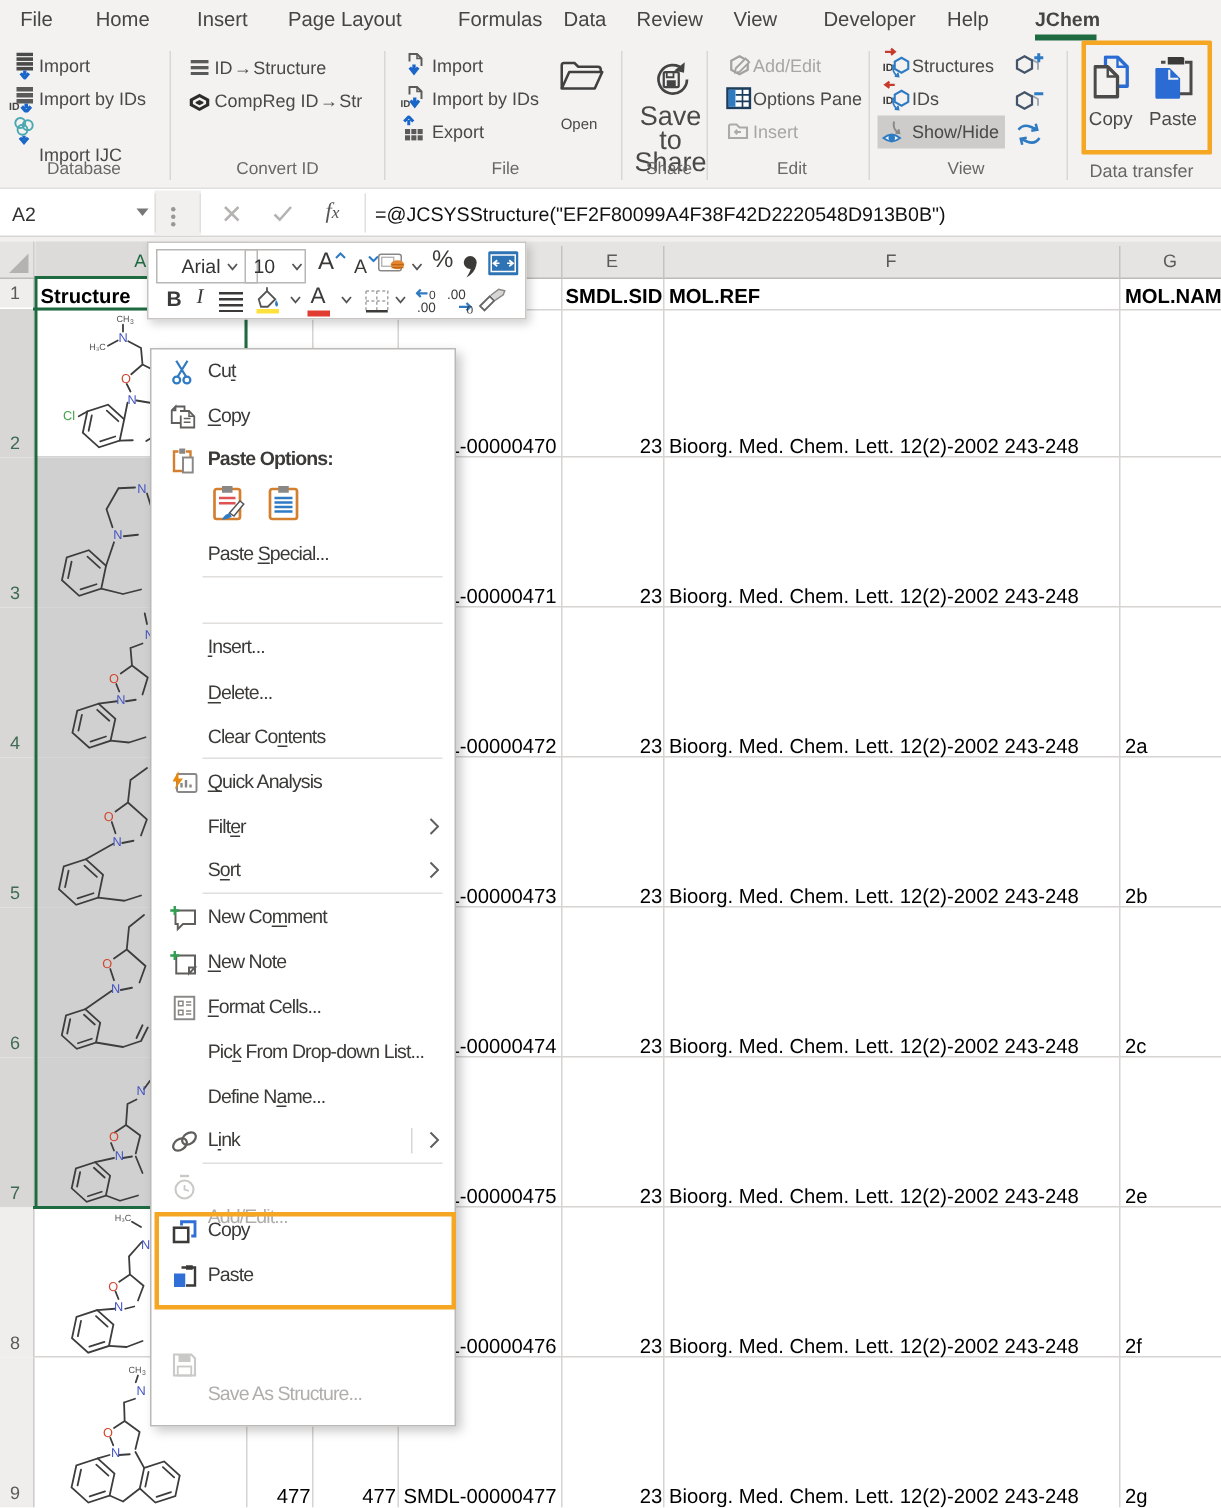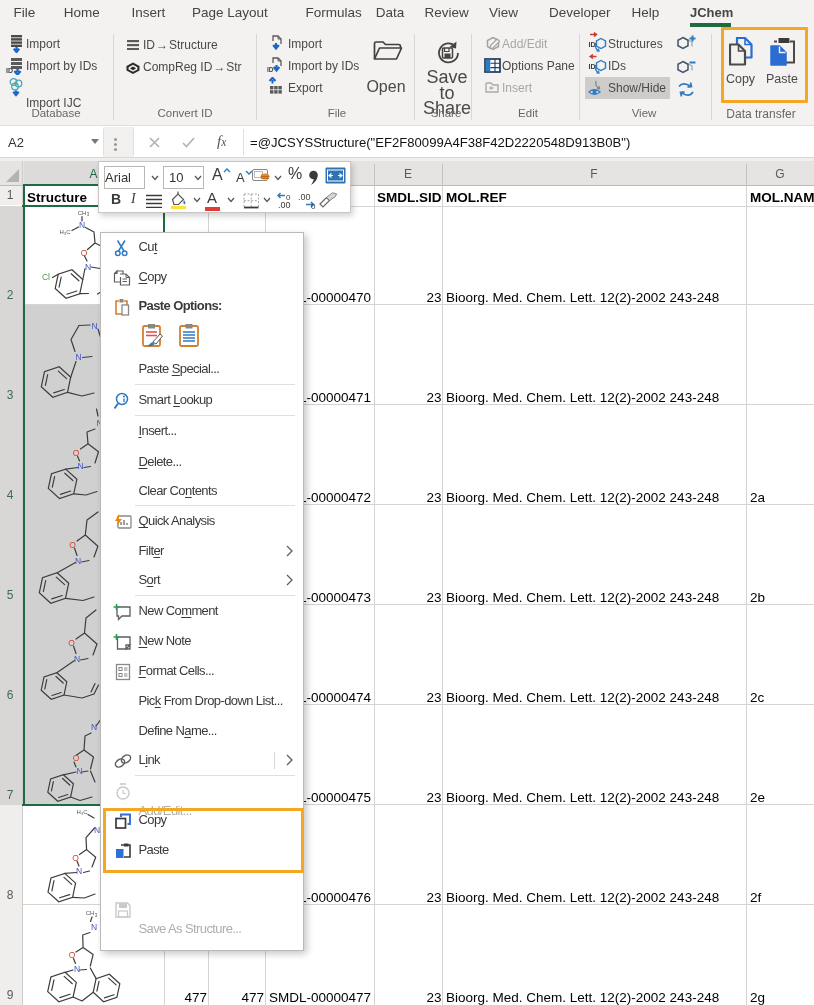--- a/index.html
+++ b/index.html
@@ -7,21 +7,21 @@
 body { font-family:"Liberation Sans", sans-serif; background:#fff; position:relative; }
 .ab { position:absolute; }
 
 #ribbon { left:0; top:0; width:814px; height:126px; background:#f3f2f1; border-bottom:1px solid #e1dfdd; }
 .tab { position:absolute; top:5px; height:18px; font-size:13.5px; color:#454545; white-space:nowrap; }
 #jchem-ul { position:absolute; left:690px; top:23px; width:41px; height:3.5px; background:#1e6b41; }
 .ritem { position:absolute; font-size:12px; color:#494949; white-space:nowrap; height:16px; line-height:16px; }
 .ritem.dis { color:#a8a6a4; }
 .glabel { position:absolute; top:107px; font-size:11.5px; color:#696765; text-align:center; }
 .gsep { position:absolute; top:34px; height:86px; width:1px; background:#d9d7d5; }
-.bigbtn { position:absolute; font-size:16px; color:#494949; text-align:center; }
+.bigbtn { position:absolute; font-size:10px; color:#494949; text-align:center; }
 
 #fbar { left:0; top:127px; width:814px; height:31px; background:#fff; border-bottom:1px solid #d8d6d4; }
 
 #grid { left:0; top:158px; width:814px; height:847px; background:#fff; }
 #colband { position:absolute; left:0; top:3px; width:814px; height:25px; background:#e5e4e2; border-bottom:1px solid #bdbbb9; }
 .collet { position:absolute; top:6px; font-size:12px; color:#5c5a58; text-align:center; }
 .rowhdr { position:absolute; left:0; width:23px; background:#efeeed; border-right:1px solid #cfcdcb; font-size:12px; color:#5c5a58; }
 .rowhdr span { position:absolute; left:0; right:2px; bottom:3px; text-align:center; }
 .rowhdr.sel { background:#d8d7d6; }
 .rowhdr.sel span { color:#3f6b52; }
@@ -419,21 +419,21 @@
       <path d="M84.6 73.1 L92.1 79.9 M90.0 89.7 L80.4 92.9 M72.9 86.1 L75.0 76.3" stroke="#3d3d3d" stroke-width="1.2" fill="none" stroke-linecap="round"></path>
       <path d="M66.5 16.5 L68.0 12.0 M66.0 27.5 L58.7 30.0 M58.7 30.0 L59.1 42.4 M59.1 42.4 L52.0 47.0 M49.5 53.5 L51.5 58.5 M55.5 65.0 L62.5 64.5 M59.1 42.4 L69.1 49.6 M69.1 49.6 L66.3 61.0 M49.0 65.0 L41.1 67.3 M49.1 92.0 L58.0 96.0 M58.0 96.0 L69.2 87.3 M66.3 63.0 L72.1 73.6" stroke="#3d3d3d" stroke-width="1.2" fill="none" stroke-linecap="round"></path>
       <text x="66" y="10" font-size="6" fill="#555" text-anchor="middle">CH</text>
       <text x="72" y="11.5" font-size="4.5" fill="#555" text-anchor="middle">3</text>
       <text x="70" y="25" font-size="8.5" fill="#4455c4" text-anchor="middle">N</text>
       <text x="48" y="53" font-size="8.5" fill="#d4442c" text-anchor="middle">O</text>
       <text x="53" y="66.5" font-size="8.5" fill="#4455c4" text-anchor="middle">N</text>
     </svg>
 </div>
 <div id="minitb" class="ab">
-  <div class="ab" style="left:5px;top:4px;width:41px;height:23px;border:1px solid #b9b7b5;font-size:13px;color:#333;line-height:21px;padding-left:0">Arial</div>
+  <div class="ab" style="left:5px;top:4px;width:68px;height:23px;border:1px solid #b9b7b5;font-size:13px;color:#333;line-height:21px;padding-left:16px">Arial</div>
   <svg class="ab" style="left:52px;top:13px" width="8" height="6">
       <path d="M1 1 L4 4.5 L7 1" stroke="#555" stroke-width="1.2" fill="none"></path>
     </svg>
   <div class="ab" style="left:64px;top:4px;width:41px;height:23px;border:1px solid #b9b7b5;font-size:13px;color:#333;line-height:21px;padding-left:5px">10</div>
   <svg class="ab" style="left:95px;top:13px" width="8" height="6">
       <path d="M1 1 L4 4.5 L7 1" stroke="#555" stroke-width="1.2" fill="none"></path>
     </svg>
   <div class="ab" style="left:113px;top:4px;font-size:16px;color:#3b3a39">A</div>
   <svg class="ab" style="left:124px;top:6px" width="8" height="5">
       <path d="M1 4 L4 1 L7 4" stroke="#2f7bc3" stroke-width="1.4" fill="none"></path>
@@ -540,29 +540,20 @@
     <svg class="micv" style="left:76px;top:2px" width="25" height="25" viewBox="0 0 25 25">
         <rect x="3" y="3" width="18" height="20" rx="1.5" fill="#fff" stroke="#d47f2f" stroke-width="1.8"></rect>
         <rect x="8.5" y="1" width="7" height="4.5" fill="#8a8886"></rect>
         <path d="M6 9 L18 9 M6 12 L18 12 M6 15 L18 15 M6 18 L18 18" stroke="#2f7bc3" stroke-width="1.7"></path>
       </svg>
   </div>
   <div class="mi" style="top:122px">
       <div class="tx">Paste <u class="mn">S</u>pecial...</div>
     </div>
   <div class="msep" style="top:150.5px"></div>
-  <div class="mi" style="top:152.5px">
-    <svg class="ic" viewBox="0 0 20 20">
-        <circle cx="9" cy="8" r="5.5" fill="none" stroke="#2f7bc3" stroke-width="1.5"></circle>
-        <path d="M5 12.5 L1.5 17.5" stroke="#2f7bc3" stroke-width="2"></path>
-        <circle cx="11" cy="5.5" r="1" fill="#2f7bc3"></circle>
-        <path d="M11 7.5 L11 11" stroke="#2f7bc3" stroke-width="1.4"></path>
-      </svg>
-    <div class="tx">Smart <u class="mn">L</u>ookup</div>
-  </div>
   <div class="msep" style="top:181.5px"></div>
   <div class="mi" style="top:184px">
       <div class="tx"><u class="mn">I</u>nsert...</div>
     </div>
   <div class="mi" style="top:214.5px">
       <div class="tx"><u class="mn">D</u>elete...</div>
     </div>
   <div class="mi" style="top:244px">
       <div class="tx">Clear Co<u class="mn">n</u>tents</div>
     </div>

